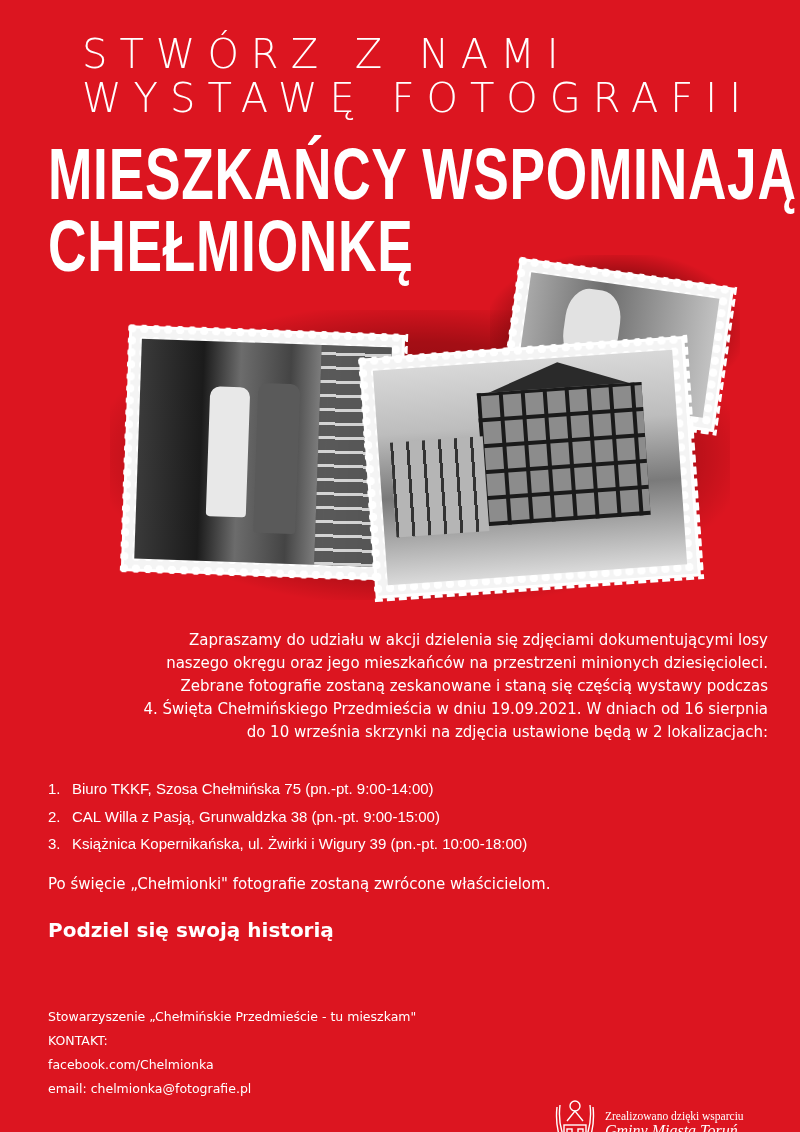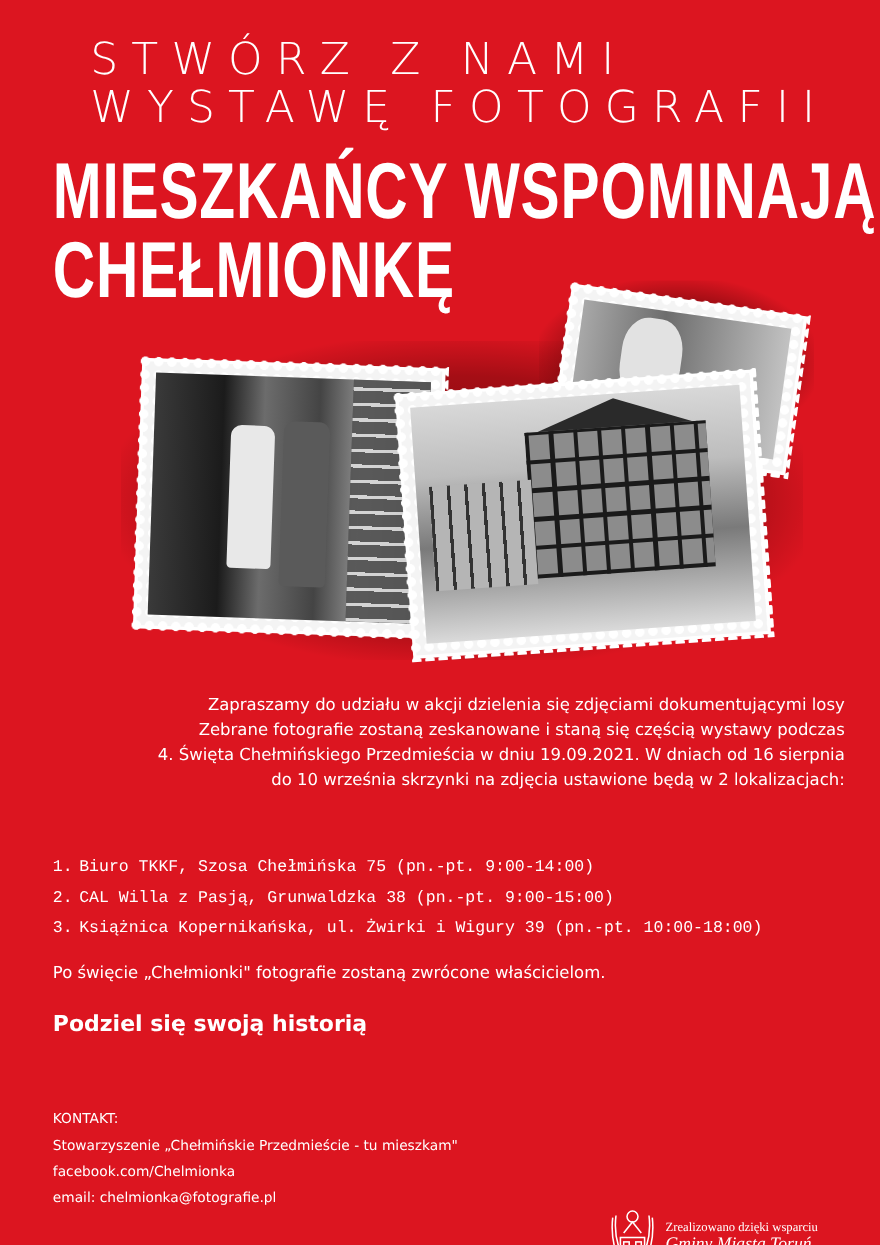--- a/index.html
+++ b/index.html
@@ -72,21 +72,21 @@
   .house-side {
     position: absolute; left: 4%; top: 34%; width: 31%; height: 44%;
     background: repeating-linear-gradient(90deg, #333 0 3px, #b5b5b5 3px 16px);
   }
   .text-block {
     position: absolute; left: 48px; top: 629px; width: 720px;
     font-family: "DejaVu Sans", sans-serif;
     font-size: 15px; line-height: 23px;
   }
   .text-block p { margin: 0; text-align: right; }
-  .list { position: absolute; left: 48px; top: 775px; font-family: Liberation Mono, monospace; font-size: 15px; line-height: 27.5px; }
+  .list { position: absolute; left: 48px; top: 775px; font-family: Liberation Sans, sans-serif; font-size: 15px; line-height: 27.5px; }
   .list .num { display: inline-block; width: 24px; }
   .note { position: absolute; left: 48px; top: 875px; font-family: "DejaVu Sans", sans-serif; font-size: 15px; }
   .tagline {
     position: absolute; left: 48px; top: 918px;
     font-family: "DejaVu Sans", sans-serif; font-weight: 700;
     font-size: 20px;
   }
   .contact { position: absolute; left: 48px; top: 1005px; font-family: "DejaVu Sans", sans-serif; font-size: 12.5px; line-height: 24px; }
   .sponsor { position: absolute; left: 553px; top: 1097px; display: flex; align-items: center; gap: 8px; }
   .sponsor .txt { font-family: "Liberation Serif", serif; }
@@ -129,38 +129,39 @@
     <div class="ph ph2">
       <div class="house-roof"></div>
       <div class="house-frame"></div>
       <div class="house-side"></div>
     </div>
   </div>
 </div>
 
 <div class="text-block">
   <p>Zapraszamy do udziału w akcji dzielenia się zdjęciami dokumentującymi losy</p>
+  <p>naszego okręgu oraz jego mieszkańców na przestrzeni minionych dziesięcioleci.</p>
   <p>Zebrane fotografie zostaną zeskanowane i staną się częścią wystawy podczas</p>
   <p>4. Święta Chełmińskiego Przedmieścia w dniu 19.09.2021. W dniach od 16 sierpnia</p>
   <p>do 10 września skrzynki na zdjęcia ustawione będą w 2 lokalizacjach:</p>
 </div>
 
 <div class="list">
   <div><span class="num">1.</span><span>Biuro TKKF, Szosa Chełmińska 75 (pn.-pt. 9:00-14:00)</span></div>
   <div><span class="num">2.</span><span>CAL Willa z Pasją, Grunwaldzka 38 (pn.-pt. 9:00-15:00)</span></div>
   <div><span class="num">3.</span><span>Książnica Kopernikańska, ul. Żwirki i Wigury 39 (pn.-pt. 10:00-18:00)</span></div>
 </div>
 
 <div class="note">Po święcie „Chełmionki" fotografie zostaną zwrócone właścicielom.</div>
 
 <div class="tagline">Podziel się swoją historią</div>
 
 <div class="contact">
+  <div>Stowarzyszenie „Chełmińskie Przedmieście - tu mieszkam"</div>
   <div>KONTAKT:</div>
-  <div>Stowarzyszenie „Chełmińskie Przedmieście - tu mieszkam"</div>
   <div>facebook.com/Chelmionka</div>
   <div>email: chelmionka@fotografie.pl</div>
 </div>
 
 <div class="sponsor">
   <svg width="44" height="56" viewBox="0 0 44 56">
     <g fill="none" stroke="#fff" stroke-width="1.4">
       <path d="M4 10 Q2 28 8 44"></path>
       <path d="M40 10 Q42 28 36 44"></path>
       <path d="M7 8 Q5 24 10 38"></path>

